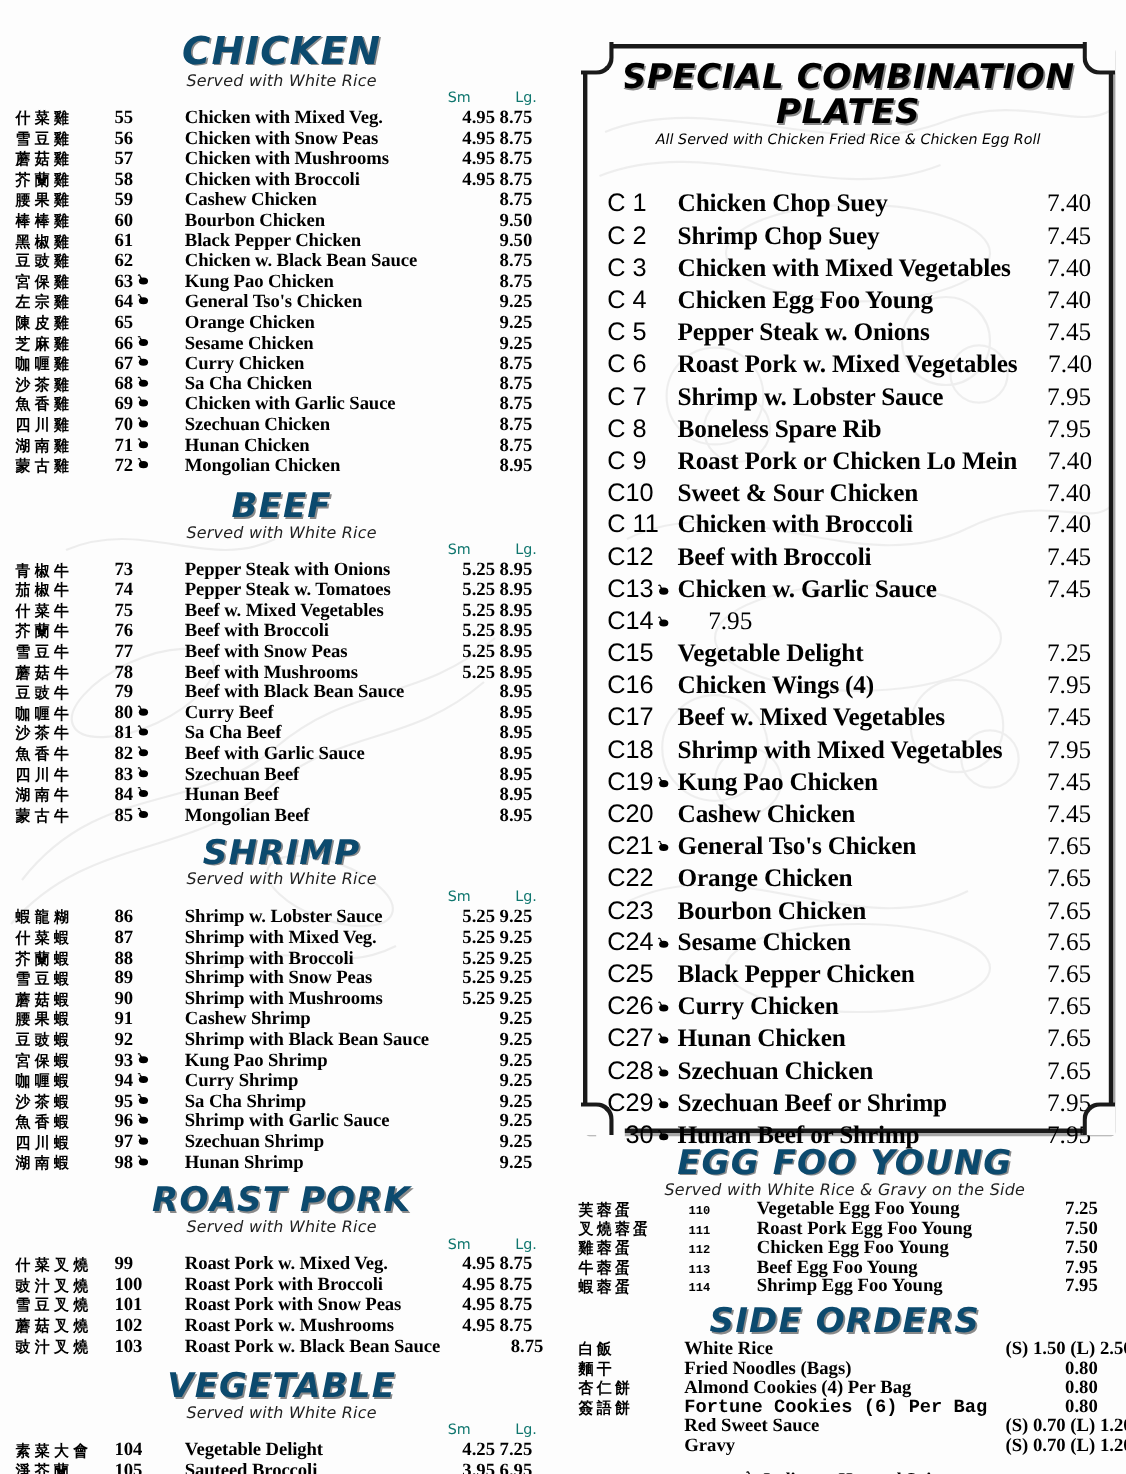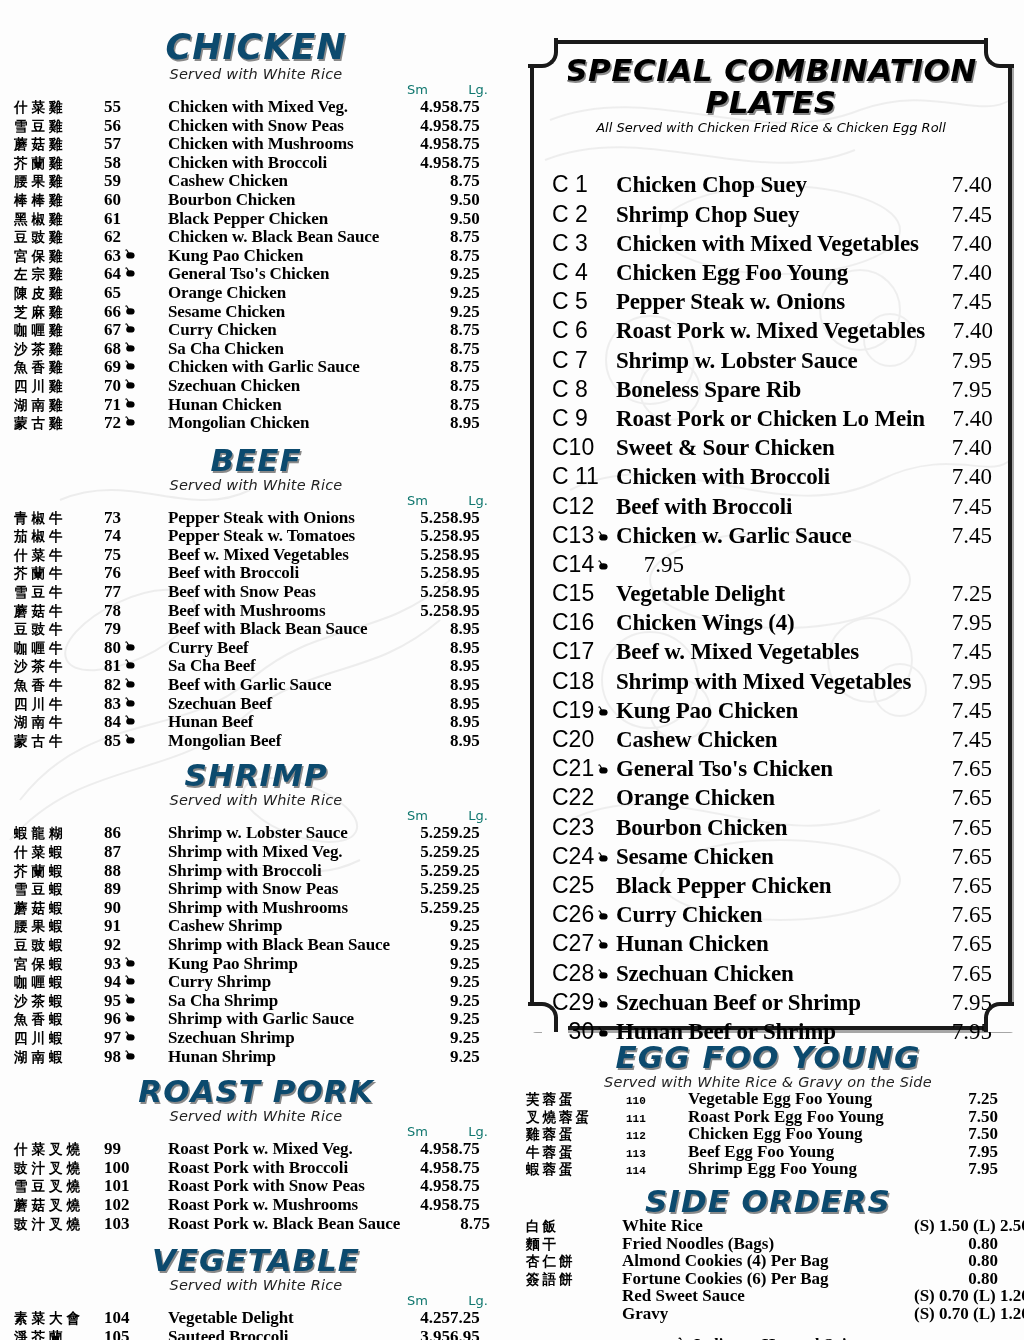--- a/index.html
+++ b/index.html
@@ -124,21 +124,21 @@
     width: 60px;
     flex: 0 0 60px;
     text-align: right;
     font-family: "Liberation Serif", serif;
     font-weight: bold;
     font-size: 17px;
   }
   .p-lg {
     width: 62px;
     flex: 0 0 62px;
-    text-align: left;
+    text-align: center;
     padding-right: 24px;
     font-family: "Liberation Serif", serif;
     font-weight: bold;
     font-size: 17px;
   }
 
   
   .combo-box {
     position: relative;
     margin: 28px 12px 0 18px;
@@ -1071,21 +1071,21 @@
             <span class="r-nm" style="padding-left: 0px;">Fried Noodles (Bags)</span>
             <span class="r-price">0.80</span>
           </div>
           <div class="rrow">
             <span class="r-cn">杏仁餅</span>
             <span class="r-nm" style="padding-left: 0px;">Almond Cookies (4) Per Bag</span>
             <span class="r-price">0.80</span>
           </div>
           <div class="rrow">
             <span class="r-cn">簽語餅</span>
-            <span class="r-nm" style="padding-left: 0px;">Fortune Cookies (6) Per Bag</span>
+            <span class="r-nm" style="padding-left: 0px; font-family: Liberation Mono, monospace;">Fortune Cookies (6) Per Bag</span>
             <span class="r-price">0.80</span>
           </div>
           <div class="rrow">
             <span class="r-cn"></span>
             <span class="r-nm" style="padding-left: 0px;">Red Sweet Sauce</span>
             <span class="r-price">(S) 0.70 (L) 1.20</span>
           </div>
           <div class="rrow">
             <span class="r-cn"></span>
             <span class="r-nm" style="padding-left: 0px;">Gravy</span>

